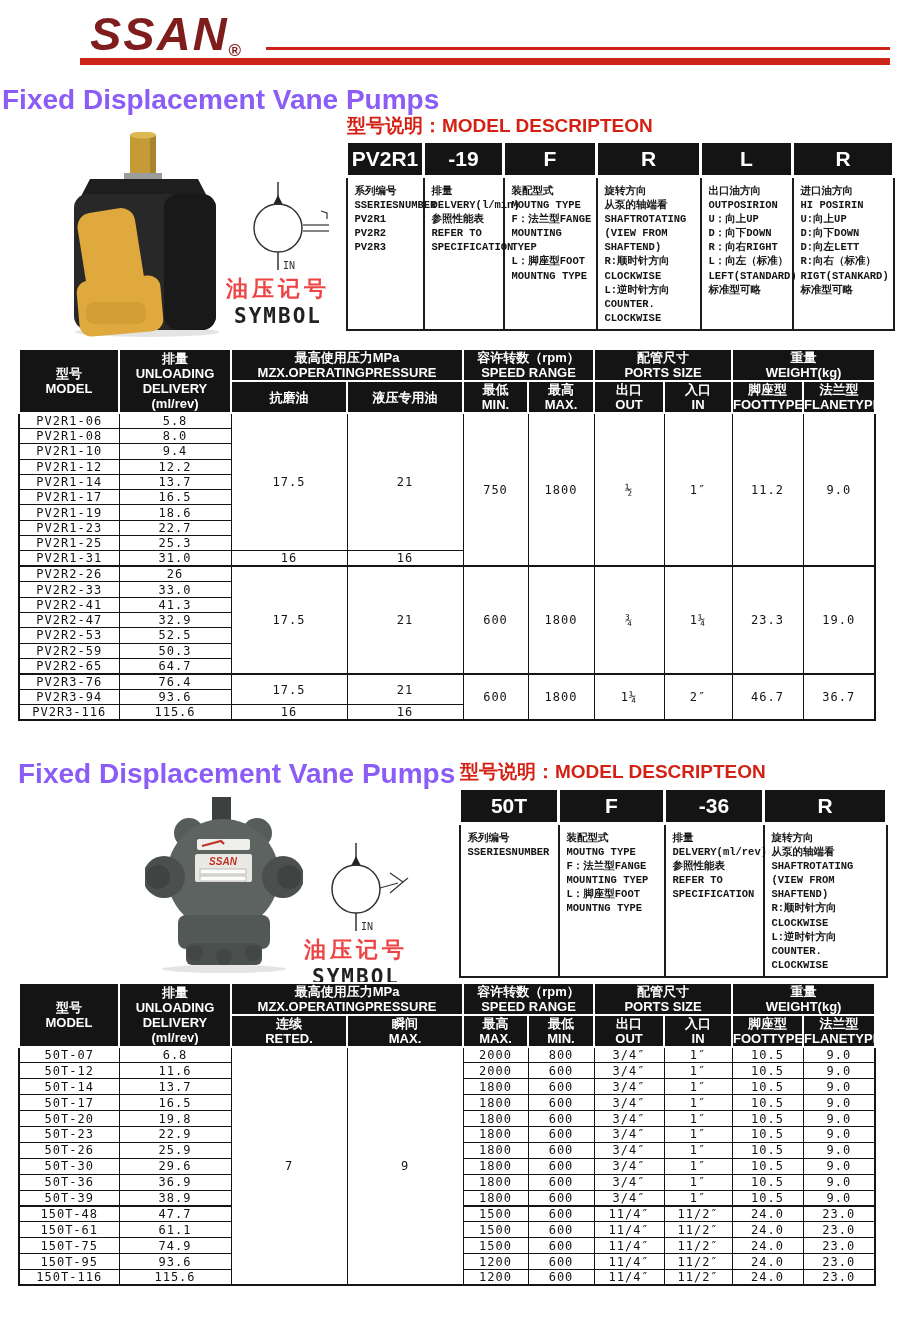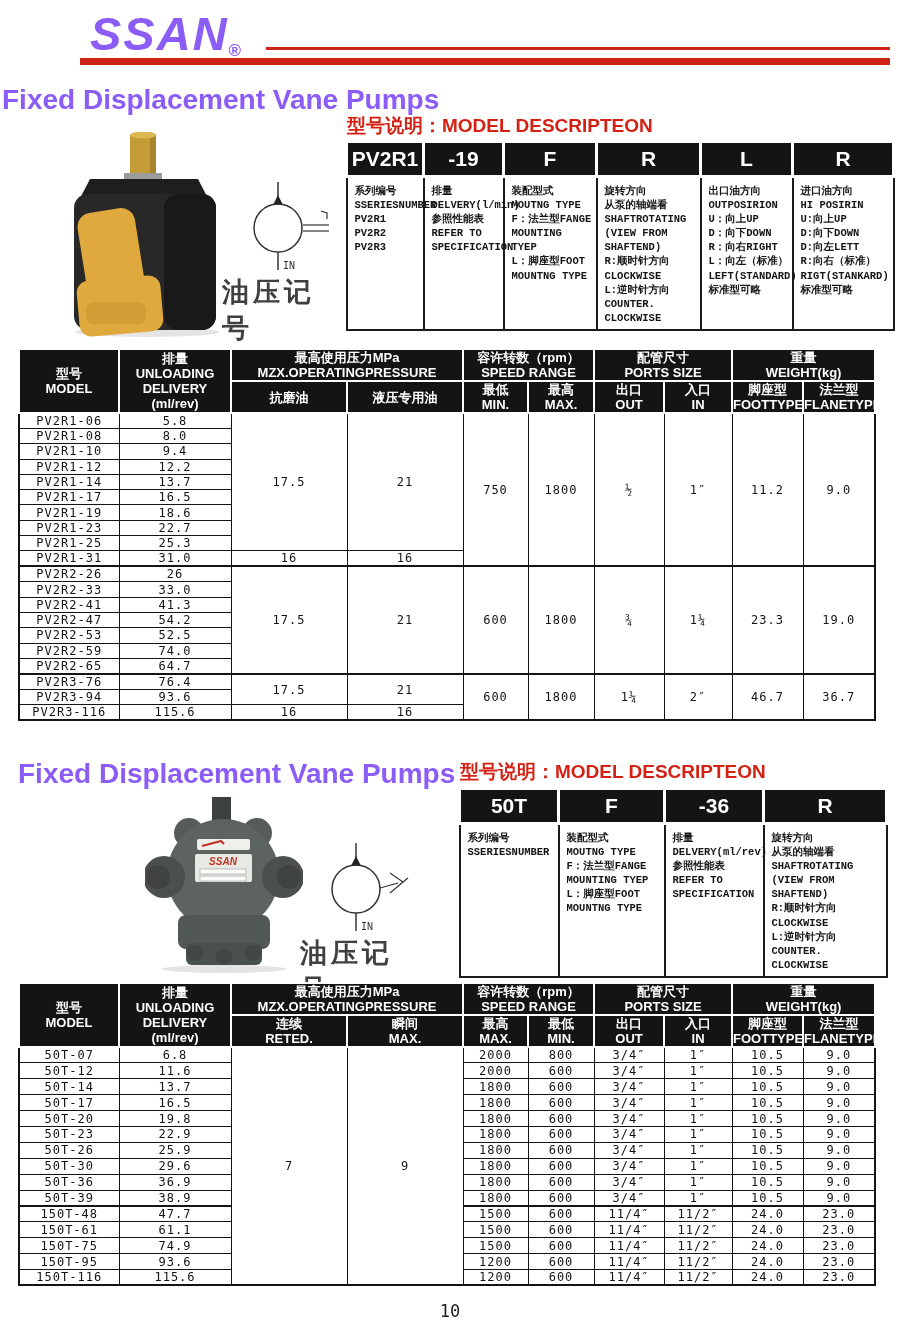--- a/index.html
+++ b/index.html
@@ -1,33 +1,33 @@
 <!DOCTYPE html>
 <html><head>
 <meta charset="utf-8">
 <style>
   * { margin:0; padding:0; box-sizing:border-box; }
   body { background:#888; font-family:"Liberation Sans", sans-serif; }
   .page { position:relative; width:900px; height:1330px; background:#ffffff; margin:0 auto; overflow:hidden; color:#111; }
   .abs { position:absolute; }
 
   
-  .logo { left:90px; top:6px; font-family:"Liberation Sans", sans-serif; font-style:italic; font-weight:bold; font-size:47px; color:#8b5cf6; letter-spacing:2px; }
+  .logo { left:90px; top:6px; font-family:"Liberation Sans", sans-serif; font-style:italic; font-weight:bold; font-size:47px; color:#7f1d1d; letter-spacing:2px; }
   .logo .reg { font-size:17px; font-style:normal; display:inline-block; transform:translateY(6px); letter-spacing:0; }
   .title-cn { left:264px; top:8px; font-size:33px; font-weight:bold; color:#cd2418; letter-spacing:7px; font-family:"Liberation Sans", sans-serif; }
   .rule-thin  { left:266px; top:47px; width:624px; height:3px; background:#cd2418; }
   .rule-thick { left:80px;  top:58px; width:810px; height:7px; background:#cd2418; }
 
   
   .sec-heading { font-weight:bold; color:#8b5cf6; font-size:28px; line-height:24px; letter-spacing:0; }
   .red-sub { color:#d42114; font-weight:bold; font-size:19px; }
 
   
   .symbol-block { display:flex; flex-direction:column; align-items:center; }
-  .symbol-cn { font-size:27px; font-weight:bold; letter-spacing:4px; color:#404040; font-family:"DejaVu Sans Mono", monospace; }
+  .symbol-cn { font-size:22px; font-weight:bold; letter-spacing:4px; color:#ef4444; font-family:"DejaVu Sans Mono", monospace; }
   .symbol-en { font-size:21px; font-weight:bold; letter-spacing:2px; color:#222; font-family:"DejaVu Sans Mono", monospace; }
 
   
   table.desc { border-collapse:collapse; table-layout:fixed; }
   table.desc th { background:#141414; color:#fff; font-family:"Liberation Sans", sans-serif;
                   font-weight:bold; font-size:21px; height:35px; border:3px solid #fff; text-align:center; }
   table.desc td { border:2px solid #1c1c1c; vertical-align:top; text-align:left;
                   padding:6px 3px 4px 7px; font-family:Liberation Mono, monospace;
                   font-weight:bold; font-size:10.5px; line-height:14.1px; color:#151515; }
 
@@ -224,29 +224,29 @@
         <tr>
           <td>PV2R2-33</td>
           <td>33.0</td>
         </tr>
         <tr>
           <td>PV2R2-41</td>
           <td>41.3</td>
         </tr>
         <tr>
           <td>PV2R2-47</td>
-          <td>54.2</td>
+          <td>32.9</td>
         </tr>
         <tr>
           <td>PV2R2-53</td>
           <td>52.5</td>
         </tr>
         <tr>
           <td>PV2R2-59</td>
-          <td>74.0</td>
+          <td>50.3</td>
         </tr>
         <tr>
           <td>PV2R2-65</td>
           <td>64.7</td>
         </tr>
         <tr class="thick">
           <td>PV2R3-76</td>
           <td>76.4</td>
           <td rowspan="2">17.5</td>
           <td rowspan="2">21</td>
@@ -521,15 +521,14 @@
           <td>1200</td>
           <td>600</td>
           <td>11/4″</td>
           <td>11/2″</td>
           <td>24.0</td>
           <td>23.0</td>
         </tr>
       </tbody>
   </table>
 
-  <div class="abs page-num">10</div>
 
 </div>
 
 </body></html>

